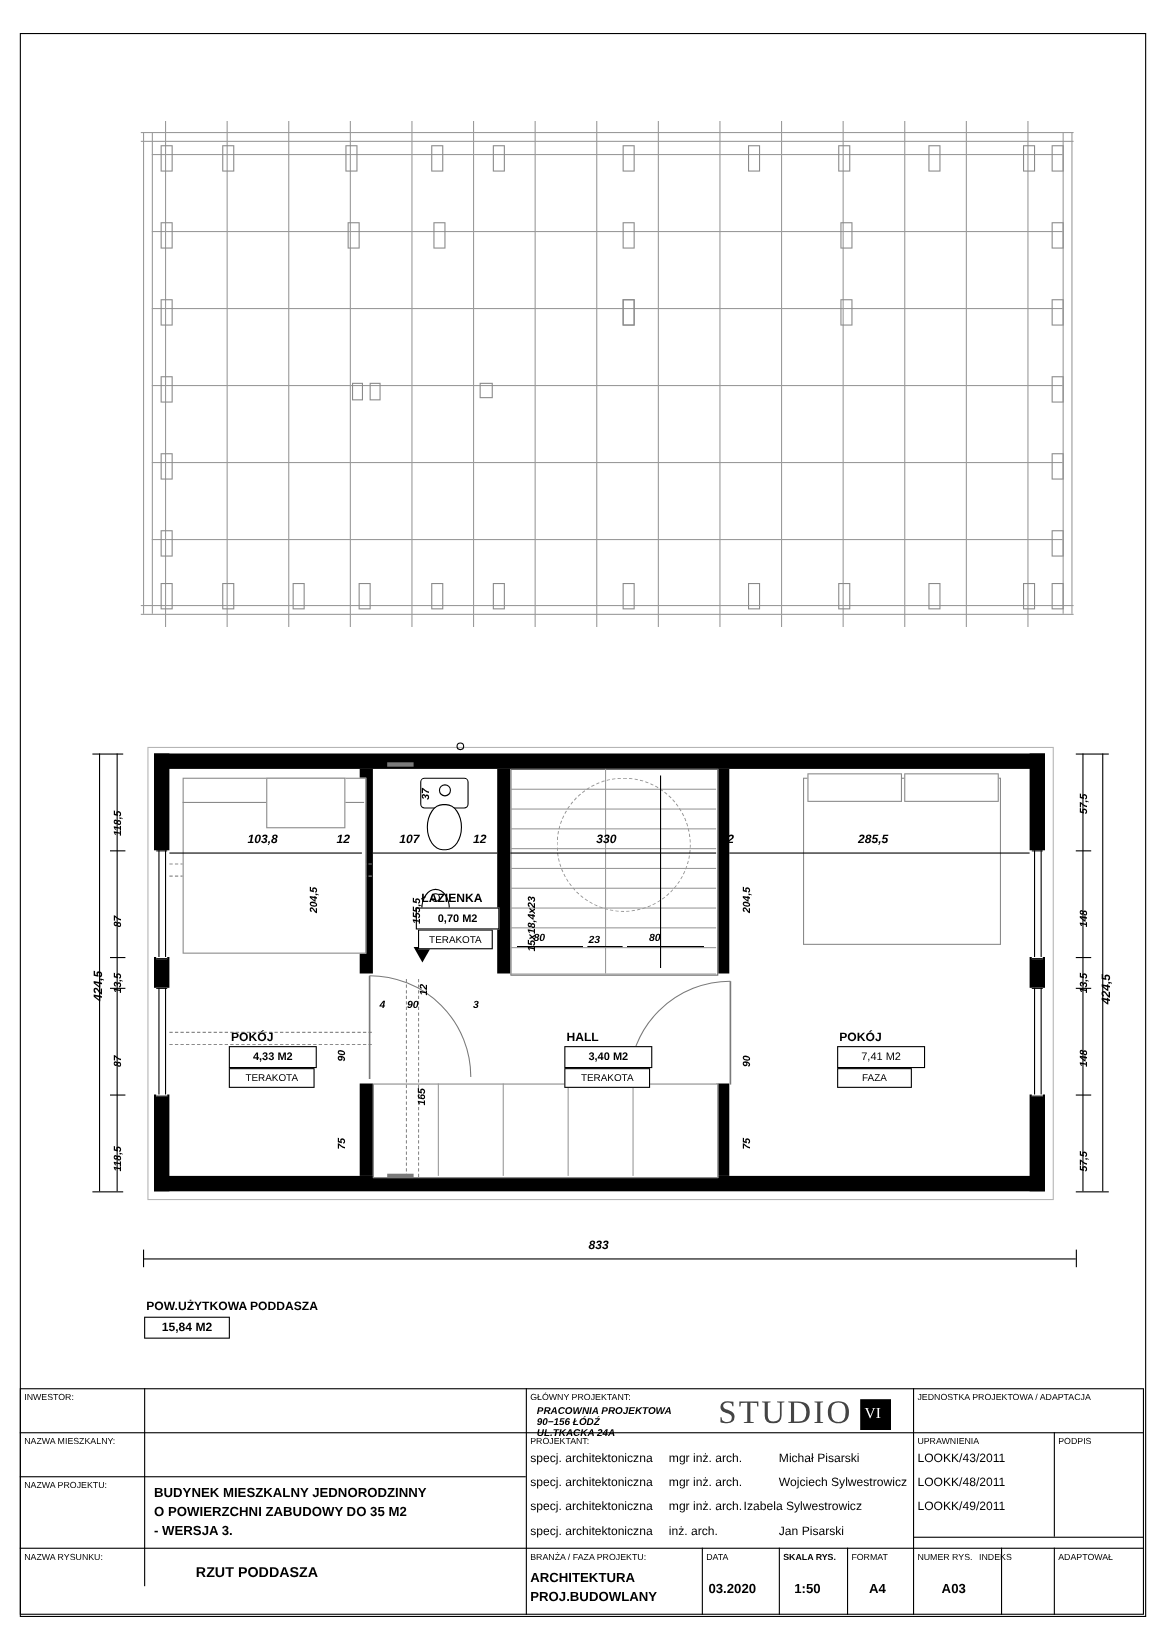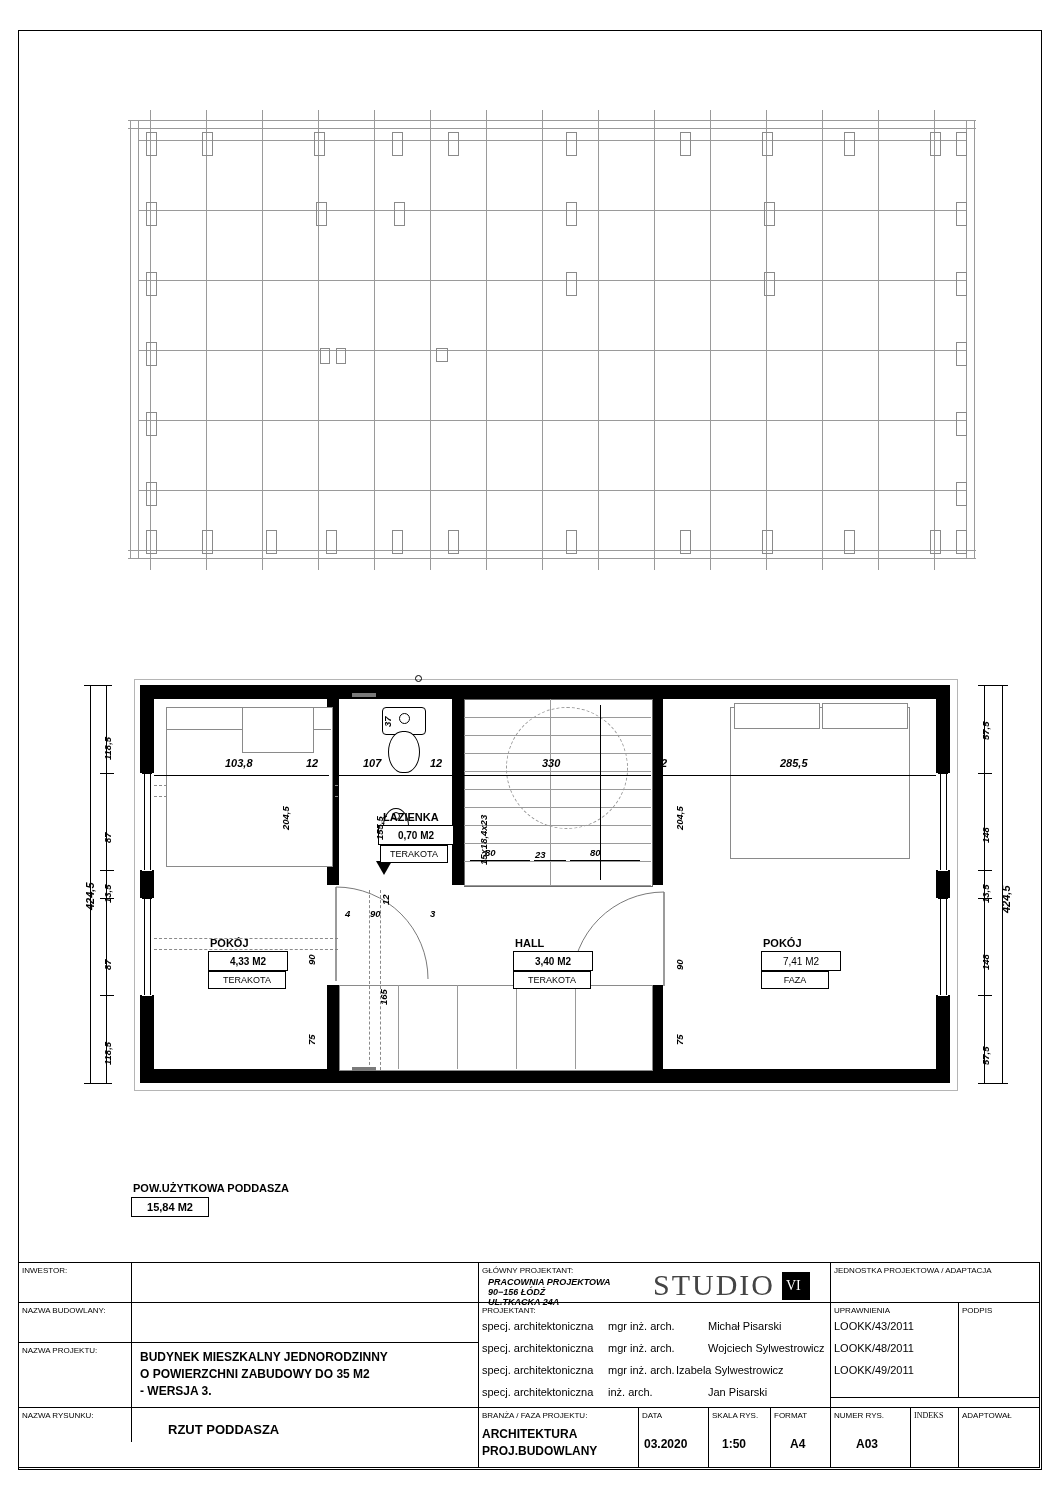--- a/index.html
+++ b/index.html
@@ -303,48 +303,54 @@
     <div class="line" style="left:18px;top:330px;width:14px;"></div>
     <div class="line" style="left:18px;top:418px;width:30px;"></div>
     <div class="dimS rot90" style="left:20px;top:75px;">57,5</div>
     <div class="dimS rot90" style="left:20px;top:178px;">148</div>
     <div class="dimS rot90" style="left:20px;top:238px;">13,5</div>
     <div class="dimS rot90" style="left:20px;top:305px;">148</div>
     <div class="dimS rot90" style="left:20px;top:400px;">57,5</div>
     <div class="dim rot90" style="left:40px;top:248px;">424,5</div>
   </div>
 
+  <div class="abs" style="left:130px;top:1130px;width:850px;height:30px;">
+    <div class="line" style="left:0px;top:14px;width:848px;"></div>
+    <div class="vline" style="left:0px;top:6px;height:16px;"></div>
+    <div class="vline" style="left:848px;top:6px;height:16px;"></div>
+    <div class="dim" style="left:405px;top:-4px;">833</div>
+  </div>
 
   <div class="txtb" style="left:133px;top:1182px;font-size:11px;">POW.UŻYTKOWA PODDASZA</div>
   <div class="box" style="left:131px;top:1197px;width:76px;height:18px;font-weight:bold;font-size:11px;">15,84  M2</div>
 
   <div class="tb">
 
     <div class="abs" style="left:0;top:0;width:1022px;height:206px;border:1px solid #000;box-sizing:border-box;"></div>
 
     <div class="vline" style="left:113px;top:0;height:180px;"></div>
     <div class="vline" style="left:460px;top:0;height:206px;"></div>
     <div class="vline" style="left:812px;top:0;height:206px;"></div>
     <div class="vline" style="left:940px;top:40px;height:95px;"></div>
 
     <div class="line" style="left:0;top:40px;width:812px;"></div>
     <div class="line" style="left:0;top:80px;width:460px;"></div>
     <div class="line" style="left:0;top:145px;width:1022px;"></div>
     <div class="line" style="left:812px;top:40px;width:210px;"></div>
     <div class="line" style="left:812px;top:135px;width:210px;"></div>
 
     <div class="txt lbl" style="left:4px;top:4px;">INWESTOR:</div>
-    <div class="txt lbl" style="left:4px;top:44px;">NAZWA BUDOWLANY:</div>
+    <div class="txt lbl" style="left:4px;top:44px;">NAZWA MIESZKALNY:</div>
     <div class="txt lbl" style="left:4px;top:84px;">NAZWA PROJEKTU:</div>
     <div class="txt lbl" style="left:4px;top:149px;">NAZWA RYSUNKU:</div>
 
     <div class="txt val" style="left:122px;top:88px;">BUDYNEK MIESZKALNY JEDNORODZINNY</div>
     <div class="txt val" style="left:122px;top:105px;">O POWIERZCHNI ZABUDOWY DO 35 M2</div>
     <div class="txt val" style="left:122px;top:122px;">- WERSJA 3.</div>
-    <div class="txt val" style="left:122px;top:160px;font-size:13px;padding-left:28px;">RZUT  PODDASZA</div>
+    <div class="txt val" style="left:132px;top:160px;font-size:13px;padding-left:28px;">RZUT  PODDASZA</div>
 
     <div class="txt lbl" style="left:464px;top:4px;">GŁÓWNY PROJEKTANT:</div>
     <div class="txt ital" style="left:470px;top:15px;">PRACOWNIA PROJEKTOWA</div>
     <div class="txt ital" style="left:470px;top:25px;">90−156 ŁÓDŹ</div>
     <div class="txt ital" style="left:470px;top:35px;">UL.TKACKA  24A</div>
     <div class="txt" style="left:635px;top:6px;font-size:30px;font-family:'Liberation Serif',serif;letter-spacing:2px;color:#444;">STUDIO</div>
     <div class="abs" style="left:764px;top:10px;width:28px;height:28px;background:#000;"></div>
     <div class="txt" style="left:768px;top:16px;font-size:14px;color:#fff;font-family:'Liberation Serif',serif;">VI</div>
 
     <div class="txt lbl" style="left:464px;top:44px;">PROJEKTANT:</div>
@@ -374,30 +380,30 @@
     <div class="vline" style="left:892px;top:145px;height:61px;"></div>
     <div class="vline" style="left:940px;top:145px;height:61px;"></div>
 
     <div class="txt lbl" style="left:464px;top:149px;">BRANŻA / FAZA PROJEKTU:</div>
     <div class="txt val" style="left:464px;top:165px;">ARCHITEKTURA</div>
     <div class="txt val" style="left:464px;top:182px;">PROJ.BUDOWLANY</div>
 
     <div class="txt lbl" style="left:624px;top:149px;">DATA</div>
     <div class="txt val" style="left:626px;top:175px;">03.2020</div>
 
-    <div class="txt lbl" style="left:694px;top:149px;">SKALA RYS.</div>
+    <div class="txt lbl" style="left:694px;top:149px;font-weight:bold;">SKALA RYS.</div>
     <div class="txt val" style="left:704px;top:175px;">1:50</div>
 
     <div class="txt lbl" style="left:756px;top:149px;">FORMAT</div>
     <div class="txt val" style="left:772px;top:175px;">A4</div>
 
     <div class="txt lbl" style="left:816px;top:149px;">NUMER RYS.</div>
     <div class="txt val" style="left:838px;top:175px;">A03</div>
 
-    <div class="txt lbl" style="left:896px;top:149px;font-family:Liberation Serif, serif;">INDEKS</div>
+    <div class="txt lbl" style="left:872px;top:149px;">INDEKS</div>
     <div class="txt val" style="left:900px;top:175px;"></div>
 
     <div class="txt lbl" style="left:944px;top:149px;">ADAPTOWAŁ</div>
     <div class="txt val" style="left:948px;top:175px;"></div>
 
     <div class="txt val" style="left:122px;top:14px;"></div>
     <div class="txt val" style="left:122px;top:54px;"></div>
     <div class="txt val" style="left:816px;top:18px;"></div>
   </div>
 

